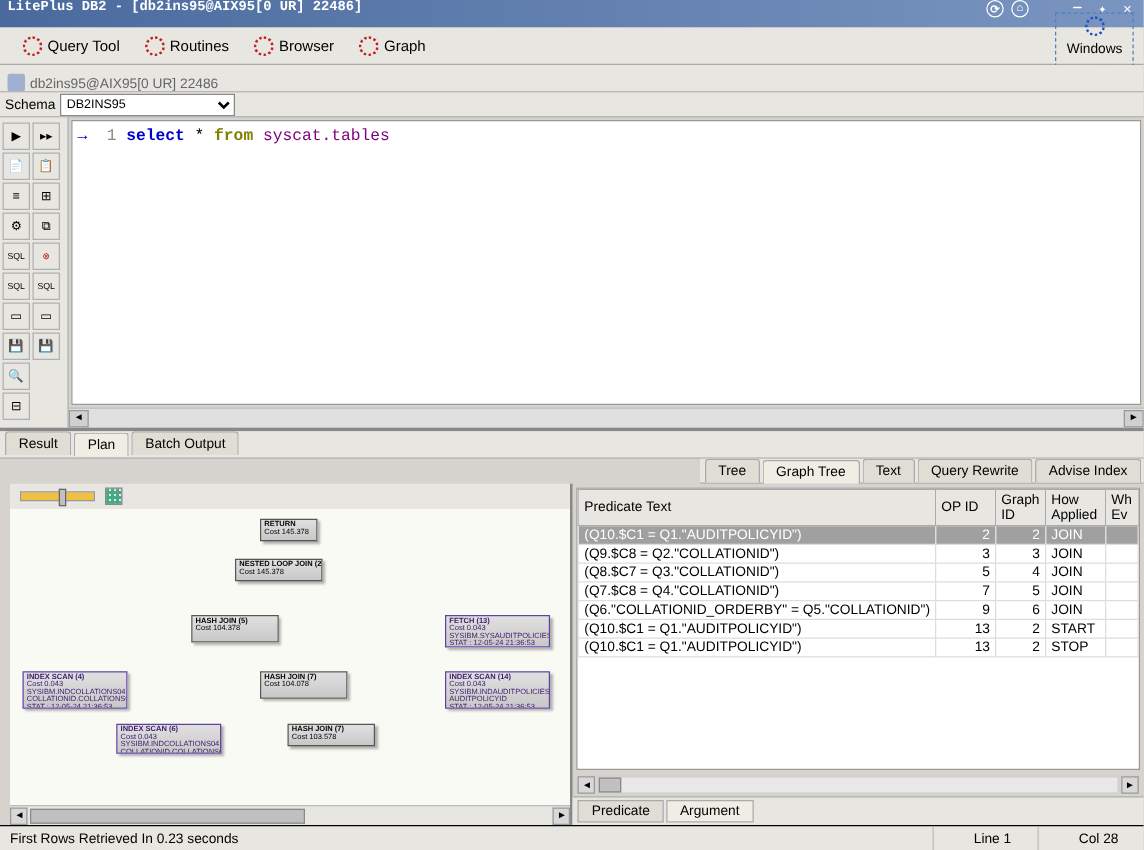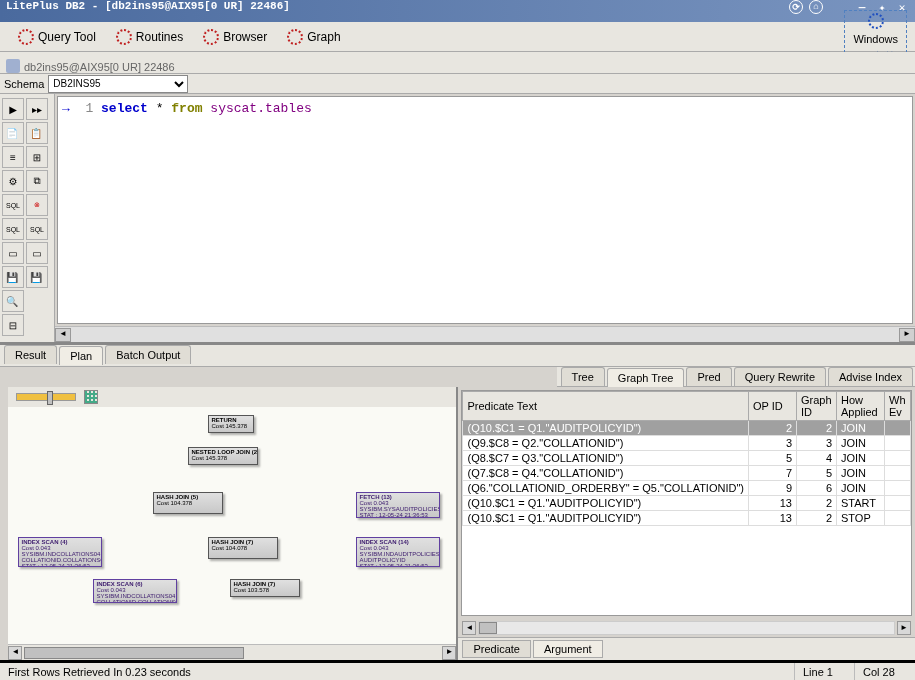--- a/index.html
+++ b/index.html
@@ -59,21 +59,21 @@
 table.pred { width: 100%; border-collapse: collapse; font-size: 11px; }
 table.pred th { background: #e8e6e0; border: 1px solid #aaa; padding: 2px 4px; text-align: left; font-weight: normal; position: sticky; top: 0; }
 table.pred td { border: 1px solid #ddd; padding: 1px 4px; }
 tr.sel td { background: #a0a0a0; color: #fff; }
 .pred-scroll-row { height: 18px; display: flex; align-items: center; padding: 0 4px; }
 .pred-scroll-row .arrow-btn { width: 14px; height: 14px; border: 1px solid #999; background: #d8d8d8; font-size: 8px; text-align: center; line-height: 12px; cursor: pointer; }
 .pred-scroll-track { flex: 1; height: 14px; background: #e8e8e8; margin: 0 2px; border: 1px solid #ccc; position: relative; }
 .pred-bottom-tabs { display: flex; padding: 2px 4px; border-top: 1px solid #aaa; background: #e8e6e0; }
 .btab { padding: 2px 10px; border: 1px solid #aaa; background: #e0ddd5; margin-right: 2px; font-size: 11px; cursor: pointer; }
 .btab.active { background: #f0ede5; }
-.statusbar { height: 20px; background: #e8e6e0; border-top: 3px solid #000000; display: flex; align-items: center; font-size: 11px; }
+.statusbar { height: 20px; background: #e8e6e0; border-top: 1px solid #000000; display: flex; align-items: center; font-size: 11px; gap: 24px; }
 .status-cell { border-right: 1px solid #bbb; padding: 0 8px; height: 100%; display: flex; align-items: center; }
 .status-cell.grow { flex: 1; }
 </style>
 </head>
 <body>
 
 <div class="titlebar">
   <span class="titlebar-text">LitePlus DB2 - [db2ins95@AIX95[0 UR] 22486]</span>
   <div class="titlebar-icons">
     <span class="title-icon">⟳</span>
@@ -190,21 +190,21 @@
 <div class="lower-area">
   <div class="tabset">
     <div class="tab">Result</div>
     <div class="tab active">Plan</div>
     <div class="tab">Batch Output</div>
   </div>
   <div class="plan-area">
     <div class="sub-tabset">
       <div class="tab">Tree</div>
       <div class="tab active">Graph Tree</div>
-      <div class="tab">Pred</div>
+      <div class="tab">Text</div>
       <div class="tab">Query Rewrite</div>
       <div class="tab">Advise Index</div>
     </div>
     <div class="split-pane">
       <div class="graph-pane">
         <div class="graph-toolbar">
           <div class="slider">
               <div class="slider-thumb"></div>
             </div>
           <div class="grid-icon"></div>

